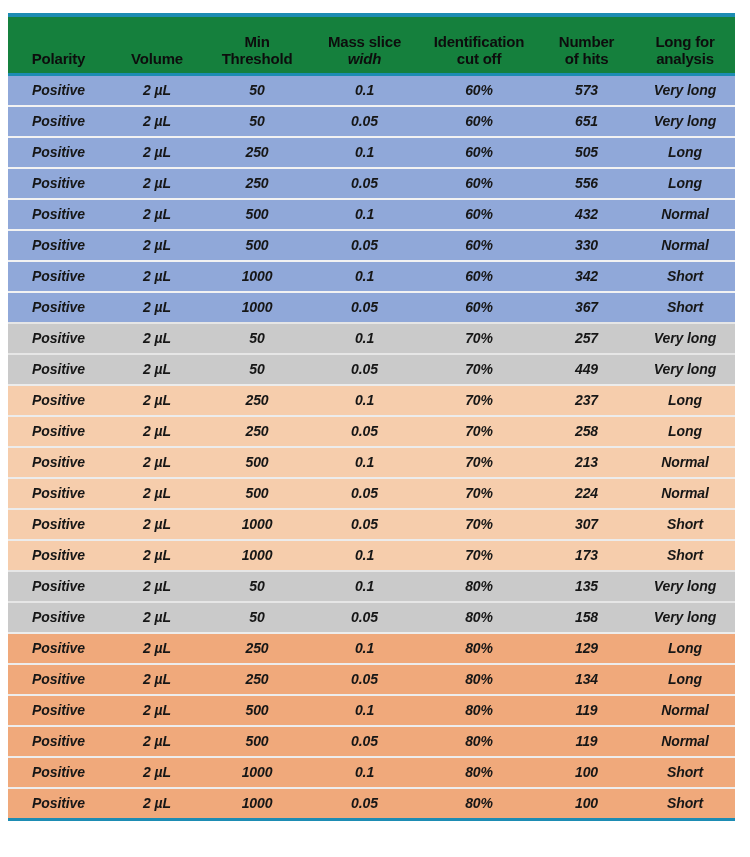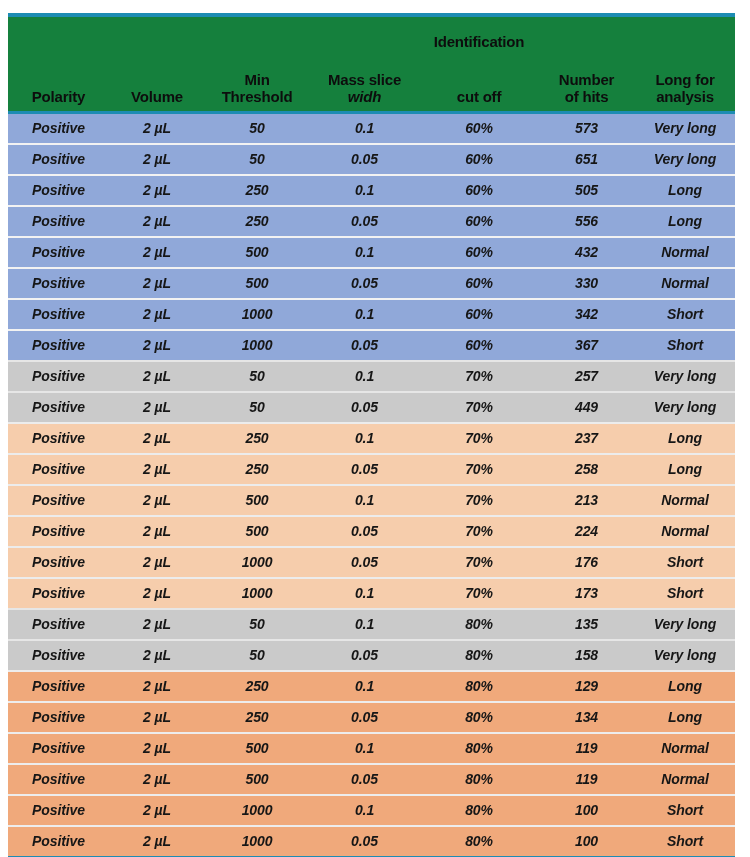--- a/index.html
+++ b/index.html
@@ -108,21 +108,21 @@
           <th>
             <span style="display: block;">Min</span>
             <span style="display: block;">Threshold</span>
           </th>
           <th>
             <span style="display: block;">Mass slice</span>
             <span style="display: block; font-style: italic;">widh</span>
           </th>
           <th>
             <span style="display: block;">Identification</span>
-            <span style="display: block; margin-top: 38px;">cut off</span>
+            <span style="display: block;">cut off</span>
           </th>
           <th>
             <span style="display: block;">Number</span>
             <span style="display: block; text-align: center;">of hits</span>
           </th>
           <th>
             <span style="display: block;">Long for</span>
             <span style="display: block;">analysis</span>
           </th>
         </tr>
@@ -256,21 +256,21 @@
           <td>70%</td>
           <td>224</td>
           <td>Normal</td>
         </tr>
         <tr class="band-peach">
           <td>Positive</td>
           <td>2 µL</td>
           <td>1000</td>
           <td>0.05</td>
           <td>70%</td>
-          <td>176</td>
+          <td>307</td>
           <td>Short</td>
         </tr>
         <tr class="band-peach">
           <td>Positive</td>
           <td>2 µL</td>
           <td>1000</td>
           <td>0.1</td>
           <td>70%</td>
           <td>173</td>
           <td>Short</td>

